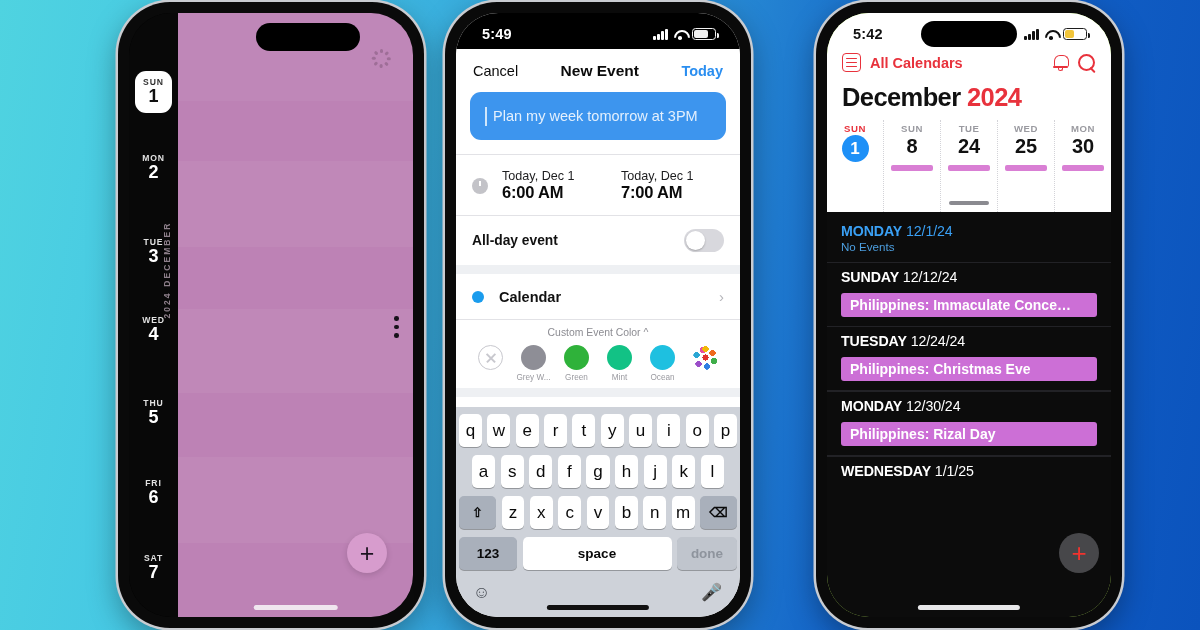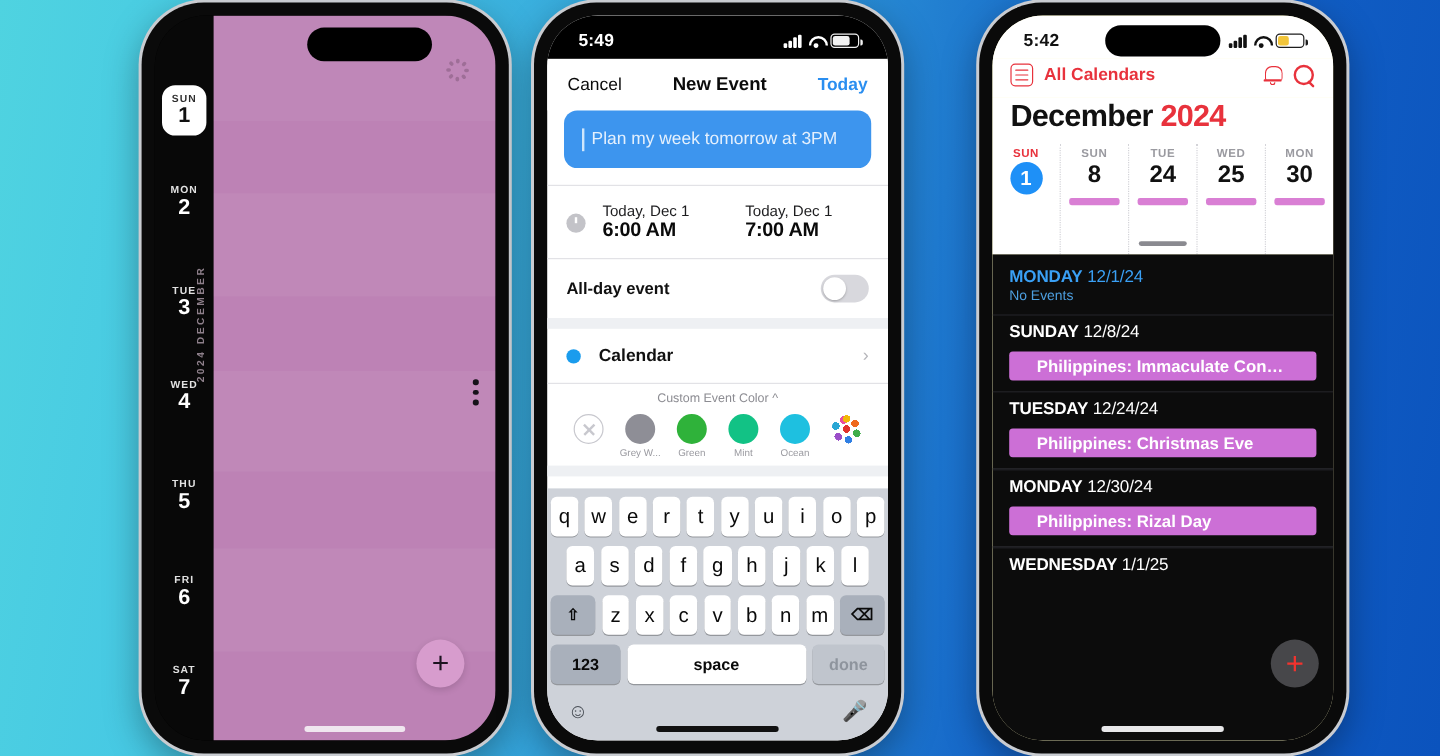--- a/index.html
+++ b/index.html
@@ -133,21 +133,21 @@
   .key.fn { background: #a9b0bb; flex: 0 0 37px; font-size: 13px; font-weight: 700; }
   .key.num { background: #a9b0bb; flex: 0 0 58px; font-size: 13.5px; font-weight: 700; }
   .key.space { flex: 1; font-size: 13.5px; font-weight: 700; }
   .key.done { background: #c0c5cd; flex: 0 0 60px; font-size: 13.5px; font-weight: 700; color: #8e949d; }
   .kb-bot { display: flex; align-items: center; justify-content: space-between;
             padding: 4px 14px 14px; }
   .kb-bot .g { font-size: 17px; color: #4a4f57; }
 
   
   #p3 { left: 816px; top: 2px; width: 306px; height: 626px; }
-  #p3 .screen { background: #fef9c3; display: flex; flex-direction: column; }
+  #p3 .screen { background: #bef264; display: flex; flex-direction: column; }
   #p3 .statusbar { color: #111; background: #fff; height: 36px; }
   .c-head { display: flex; align-items: center; padding: 4px 15px 9px; background: #fff; gap: 9px; }
   .c-burger { width: 19px; height: 19px; border: 1.9px solid #e8323c; border-radius: 4px;
               display: flex; flex-direction: column; justify-content: center; gap: 2.4px;
               padding: 0 3.4px; }
   .c-burger i { height: 1.7px; background: #e8323c; display: block; border-radius: 1px; }
   .c-head .ttl { color: #e8323c; font-size: 14.5px; font-weight: 700; flex: 1; }
   .c-bell { width: 17px; height: 17px; position: relative; }
   .c-bell::before { content:""; position:absolute; left:2px; top:1px; width:13px; height:11px;
      border:1.8px solid #e8323c; border-radius:6px 6px 2px 2px; border-bottom:none; }
@@ -175,21 +175,21 @@
   .c-col .bar { height: 5.5px; background: #d97fd4; border-radius: 2px; margin: 7px 7px 0; }
   .c-strip .grab { position: absolute; bottom: 7px; left: 50%; transform: translateX(-50%);
                    width: 40px; height: 3.6px; background: #8a8a90; border-radius: 2px; }
   .c-list { flex: 1; background: #0c0c0c; overflow: hidden; padding-top: 5px; position: relative; }
   .c-grp { padding: 6px 14px 0; }
   .c-grp .hd { font-size: 14.2px; font-weight: 800; color: #fff; letter-spacing: -.1px; }
   .c-grp .hd .dt { font-weight: 400; }
   .c-grp.today .hd { color: #3aa0f5; }
   .c-grp .sub { font-size: 11.6px; color: #4d9fe0; margin-top: 1px; }
   .c-evt { background: #cc6fd6; color: #fff; font-size: 14px; font-weight: 600; border-radius: 3px;
-           padding: 4px 23px; margin: 8px 0 9px; white-space: nowrap; overflow: hidden;
+           padding: 4px 9px; margin: 8px 0 9px; white-space: nowrap; overflow: hidden;
            text-overflow: ellipsis; }
   .c-div { height: 1px; background: #222226; }
   .c-fab { position: absolute; right: 12px; bottom: 44px; width: 40px; height: 40px;
            border-radius: 50%; background: rgba(120,120,126,.55); display: flex;
            align-items: center; justify-content: center; color: #f2332e; font-size: 26px;
            font-weight: 300; line-height: 1; z-index: 9; }
 </style>
 </head>
 <body>
 
@@ -475,21 +475,21 @@
         <div class="grab"></div>
     </div>
 
     <div class="c-list" id="p3list">
         <div class="c-grp today" style="padding-bottom: 9px;">
           <div class="hd"><span>MONDAY</span><span class="dt"> 12/1/24</span></div>
           <div class="sub">No Events</div>
         </div>
         <div class="c-div"></div>
         <div class="c-grp">
-          <div class="hd"><span>SUNDAY</span><span class="dt"> 12/8/24</span></div>
+          <div class="hd"><span>SUNDAY</span><span class="dt"> 12/12/24</span></div>
           <div class="c-evt">Philippines: Immaculate Conce…</div>
         </div>
         <div class="c-div"></div>
         <div class="c-grp">
           <div class="hd"><span>TUESDAY</span><span class="dt"> 12/24/24</span></div>
           <div class="c-evt">Philippines: Christmas Eve</div>
         </div>
         <div class="c-div"></div>
         <div class="c-div"></div>
         <div class="c-grp">

